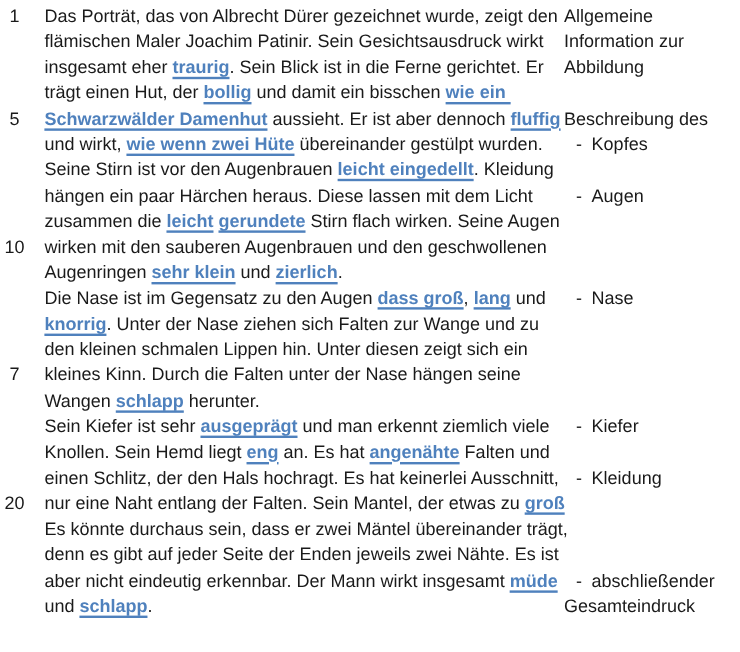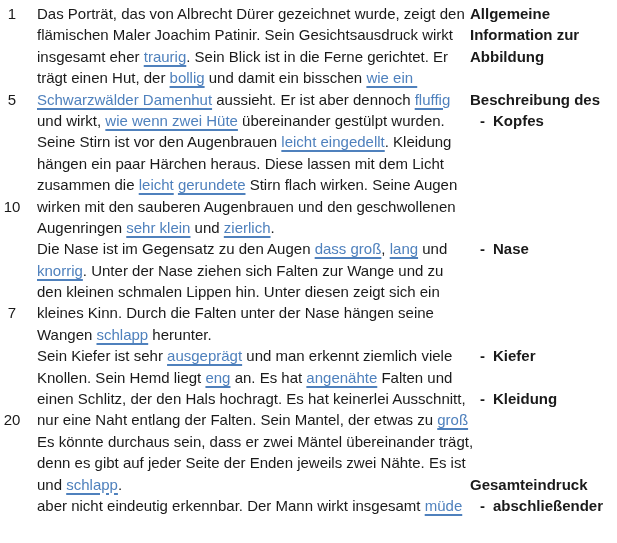--- a/index.html
+++ b/index.html
@@ -34,30 +34,29 @@
     flex: 0 0 446px;
     width: 446px;
     padding-left: 13px;
     white-space: pre;
     overflow: visible;
   }
   .ann {
     flex: 1 1 auto;
     white-space: pre;
     padding-left: 0;
-    font-weight: bold;
   }
   .ann .bullet {
     display: inline-block;
     padding-left: 10px;
     padding-right: 8px;
   }
   .hl {
     color: var(--accent, #4f81bd);
-    font-weight: normal;
+    font-weight: bold;
     text-decoration: underline;
     text-decoration-color: var(--accent, #4f81bd);
     text-decoration-thickness: 1.5px;
     text-underline-offset: 2.5px;
     margin-top: 36px;
   }
 </style>
 </head>
 <body style="color: rgb(26, 26, 26); background: rgb(255, 255, 255);">
 
@@ -93,20 +92,21 @@
       <div class="ann"><span class="bullet">-</span><span>Kopfes</span></div>
     </div>
     <div class="row">
       <div class="num"></div>
       <div class="text"><span>Seine Stirn ist vor den Augenbrauen </span><span class="hl">leicht eingedellt</span><span>. Kleidung</span></div>
       <div class="ann"></div>
     </div>
     <div class="row">
       <div class="num"></div>
       <div class="text"><span>hängen ein paar Härchen heraus. Diese lassen mit dem Licht</span></div>
+      <div class="ann"><span class="bullet">-</span><span>Augen</span></div>
     </div>
     <div class="row">
       <div class="num"></div>
       <div class="text"><span>zusammen die </span><span class="hl">leicht</span><span> </span><span class="hl">gerundete</span><span> Stirn flach wirken. Seine Augen</span></div>
       <div class="ann"></div>
     </div>
     <div class="row">
       <div class="num">10</div>
       <div class="text"><span>wirken mit den sauberen Augenbrauen und den geschwollenen</span></div>
       <div class="ann"></div>
@@ -165,21 +165,21 @@
       <div class="text"><span>Es könnte durchaus sein, dass er zwei Mäntel übereinander trägt,</span></div>
       <div class="ann"></div>
     </div>
     <div class="row">
       <div class="num"></div>
       <div class="text"><span>denn es gibt auf jeder Seite der Enden jeweils zwei Nähte. Es ist</span></div>
       <div class="ann"></div>
     </div>
     <div class="row">
       <div class="num"></div>
-      <div class="text"><span>und </span><span class="hl">schlapp</span><span>.</span></div>
-      <div class="ann"><span>Gesamteindruck</span></div>
+      <div class="text"><span>aber nicht eindeutig erkennbar. Der Mann wirkt insgesamt </span><span class="hl">müde</span></div>
+      <div class="ann"><span class="bullet">-</span><span>abschließender</span></div>
     </div>
     <div class="row">
       <div class="num"></div>
-      <div class="text"><span>aber nicht eindeutig erkennbar. Der Mann wirkt insgesamt </span><span class="hl">müde</span></div>
-      <div class="ann"><span class="bullet">-</span><span>abschließender</span></div>
+      <div class="text"><span>und </span><span class="hl">schlapp</span><span>.</span></div>
+      <div class="ann"><span>Gesamteindruck</span></div>
     </div>
   </div>
 
 </body></html>

